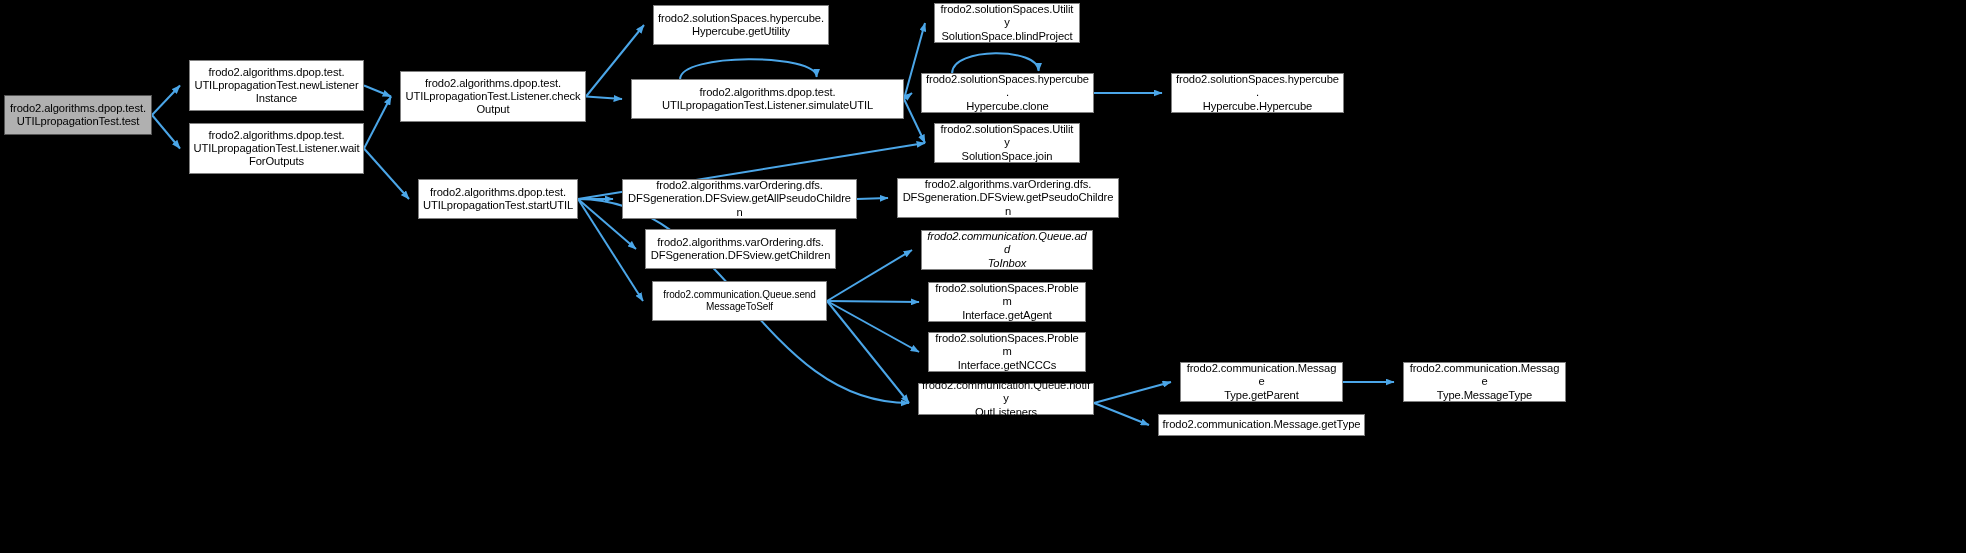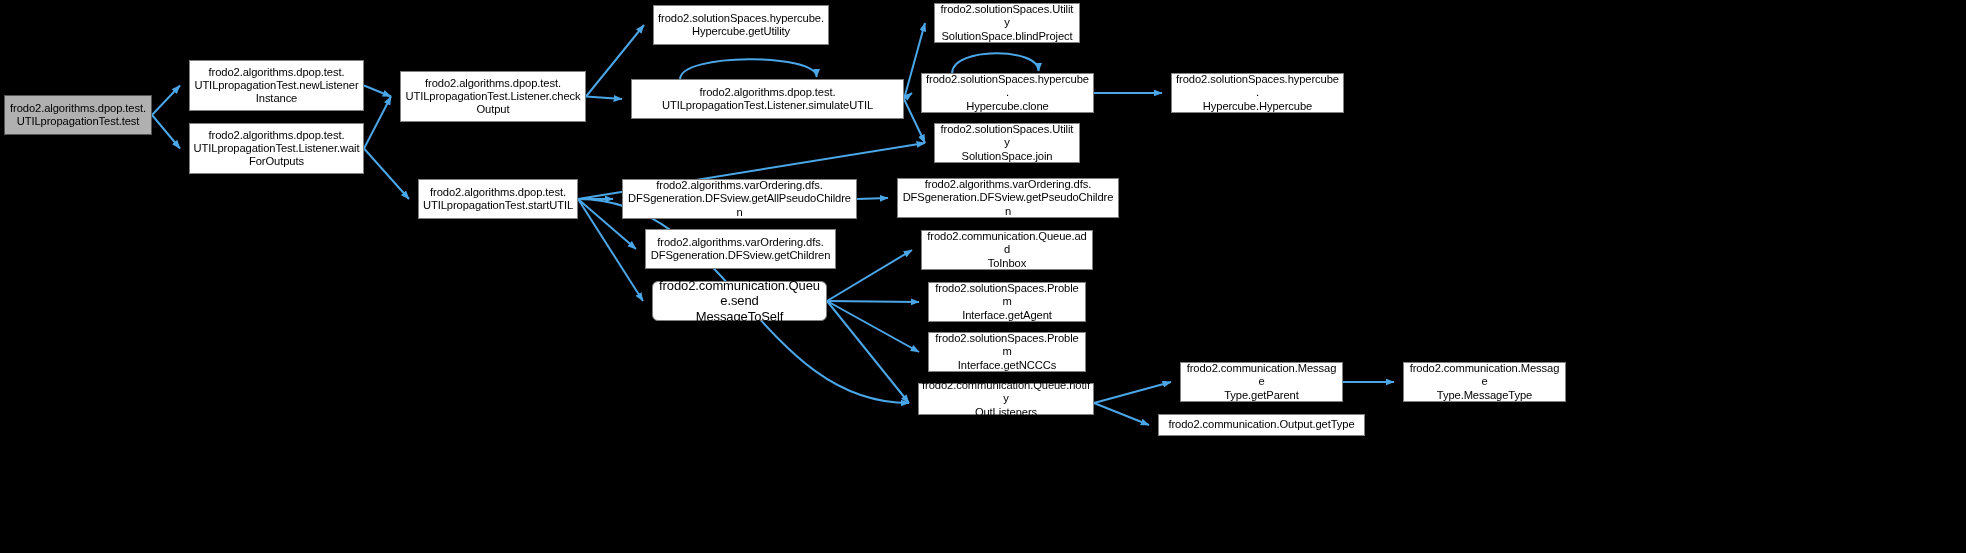--- a/index.html
+++ b/index.html
@@ -123,38 +123,38 @@
       </div>
       <div class="node" style="left: 622px; top: 179px; width: 235px; height: 40px; font-size: 11.2px;">
         <span>frodo2.algorithms.varOrdering.dfs.<br>DFSgeneration.DFSview.getAllPseudoChildren</span>
       </div>
       <div class="node" style="left: 897px; top: 178px; width: 222px; height: 40px; font-size: 11.2px;">
         <span>frodo2.algorithms.varOrdering.dfs.<br>DFSgeneration.DFSview.getPseudoChildren</span>
       </div>
       <div class="node" style="left: 645px; top: 229px; width: 191px; height: 40px; font-size: 11.2px;">
         <span>frodo2.algorithms.varOrdering.dfs.<br>DFSgeneration.DFSview.getChildren</span>
       </div>
-      <div class="node" style="left: 921px; top: 230px; width: 172px; height: 40px; font-size: 11.2px;">
+      <div class="node" style="left: 921px; top: 230px; width: 172px; height: 40px; font-size: 11.2px; font-style: italic;">
         <span>frodo2.communication.Queue.add<br>ToInbox</span>
       </div>
-      <div class="node" style="left: 652px; top: 281px; width: 175px; height: 40px; font-size: 13px; border-radius: 6px;">
+      <div class="node" style="left: 652px; top: 281px; width: 175px; height: 40px; font-size: 10px;">
         <span>frodo2.communication.Queue.send<br>MessageToSelf</span>
       </div>
       <div class="node" style="left: 928px; top: 282px; width: 158px; height: 40px; font-size: 11.2px;">
         <span>frodo2.solutionSpaces.Problem<br>Interface.getAgent</span>
       </div>
       <div class="node" style="left: 928px; top: 332px; width: 158px; height: 40px; font-size: 11.2px;">
         <span>frodo2.solutionSpaces.Problem<br>Interface.getNCCCs</span>
       </div>
       <div class="node" style="left: 918px; top: 383px; width: 176px; height: 32px; font-size: 11.2px;">
         <span>frodo2.communication.Queue.notify<br>OutListeners</span>
       </div>
       <div class="node" style="left: 1180px; top: 362px; width: 163px; height: 40px; font-size: 11.2px;">
         <span>frodo2.communication.Message<br>Type.getParent</span>
       </div>
       <div class="node" style="left: 1158px; top: 414px; width: 207px; height: 22px; font-size: 11.2px;">
-        <span>frodo2.communication.Output.getType</span>
+        <span>frodo2.communication.Message.getType</span>
       </div>
       <div class="node" style="left: 1403px; top: 362px; width: 163px; height: 40px; font-size: 11.2px;">
         <span>frodo2.communication.Message<br>Type.MessageType</span>
       </div>
     </div>
 </div>
 
 </body></html>

